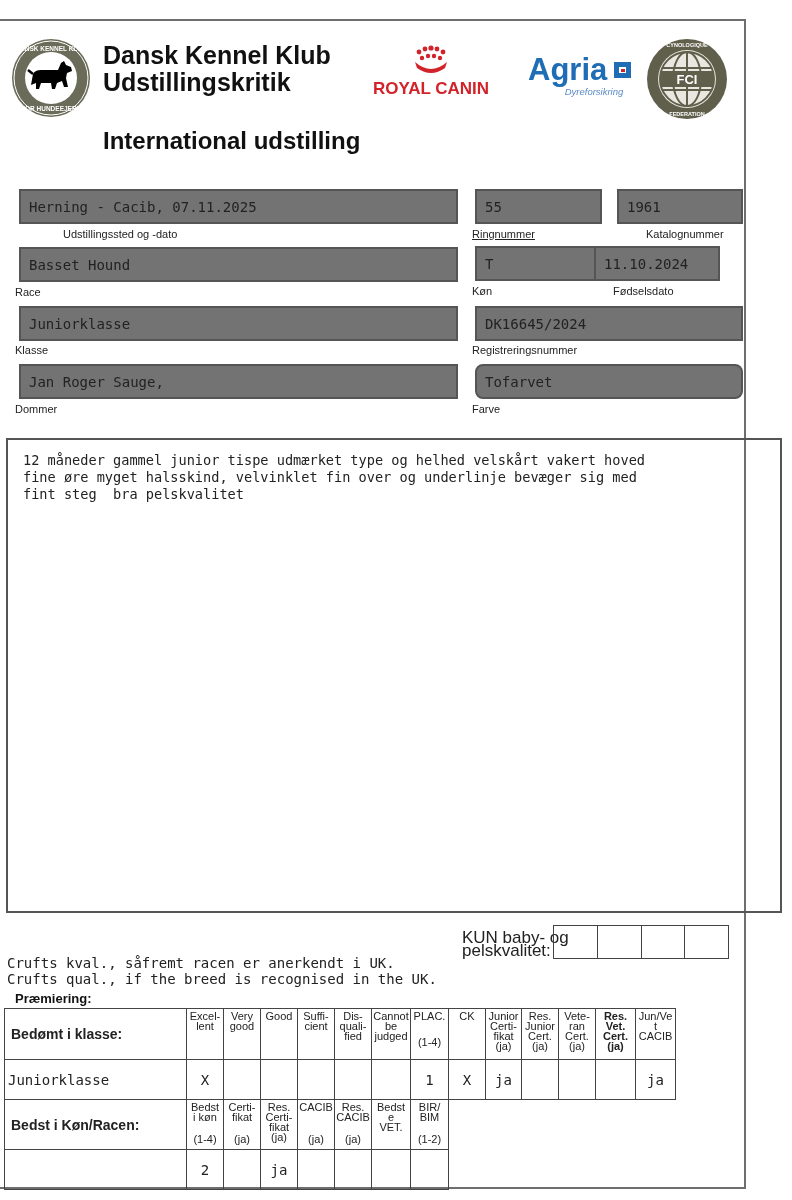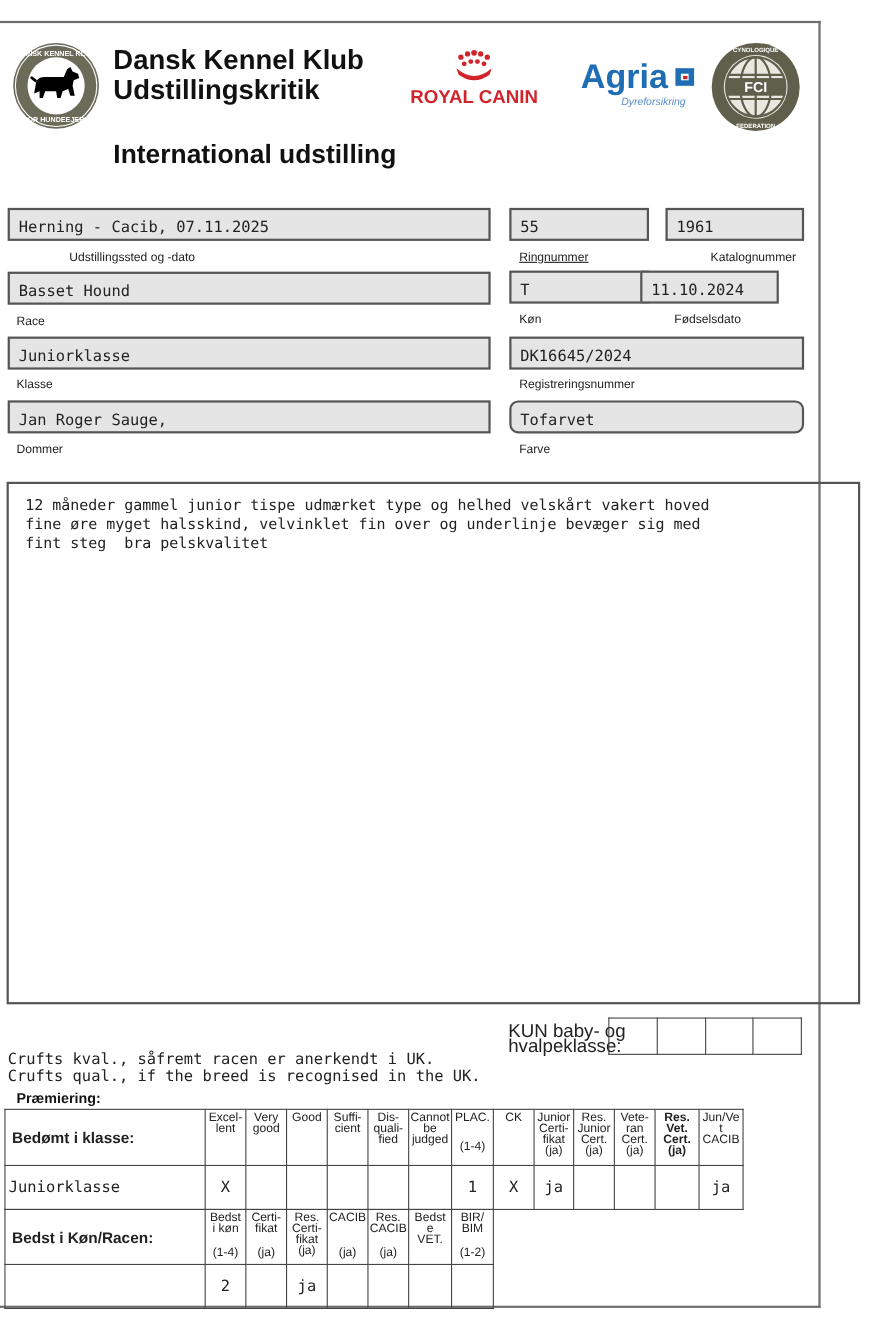--- a/index.html
+++ b/index.html
@@ -13,21 +13,21 @@
   
   .dkk-logo { left: 11px; top: 38px; width: 80px; height: 80px; }
   .title1 { left: 103px; top: 42px; font-size: 25px; font-weight: bold; line-height: 27px; }
   .title2 { left: 103px; top: 69px; font-size: 25px; font-weight: bold; line-height: 27px; }
   .title3 { left: 103px; top: 127px; font-size: 24px; font-weight: bold; }
   .rc-logo { left: 365px; top: 44px; width: 132px; height: 56px; }
   .agria-logo { left: 526px; top: 50px; width: 110px; height: 52px; }
   .fci-logo { left: 646px; top: 38px; width: 82px; height: 82px; }
 
   
-  .field { position: absolute; border: 2px solid #555; height: 30px; background: #e5e5e5; }
+  .field { position: absolute; border: 2px solid #555; height: 35px; background: #737373; margin-left: 12px; }
   .field .val { position: absolute; left: 8px; top: 8px; font-family: "DejaVu Sans Mono", monospace; font-size: 14px; color: #222; white-space: nowrap; }
   .flabel { position: absolute; font-size: 11px; color: #222; }
 
   
   .critique { left: 6px; top: 438px; width: 776px; height: 475px; border: 2px solid #555; }
   .critique .txt { position: absolute; left: 15px; top: 12px; width: 700px; font-family: "DejaVu Sans Mono", monospace; font-size: 13.6px; line-height: 17px; color: #222; white-space: pre-wrap; }
 
   .crufts { left: 7px; top: 955px; font-family: "DejaVu Sans Mono", monospace; font-size: 14px; line-height: 16px; color: #222; white-space: pre; }
   .premiering { left: 15px; top: 991px; font-size: 13px; font-weight: bold; }
   .kun { left: 462px; top: 931px; font-size: 17px; line-height: 13px; color: #222; }
@@ -158,21 +158,21 @@
   <div class="txt">12 måneder gammel junior tispe udmærket type og helhed velskårt vakert hoved
 fine øre myget halsskind, velvinklet fin over og underlinje bevæger sig med
 fint steg  bra pelskvalitet</div>
 </div>
 
 <div class="abs crufts"><span>Crufts kval., såfremt racen er anerkendt i UK.</span>
 <span>Crufts qual., if the breed is recognised in the UK.</span></div>
 
 <div class="abs kun">
   <div>KUN baby- og</div>
-  <div>hvalpeklasse:</div>
+  <div>pelskvalitet:</div>
 </div>
 <table style="left:553px; top:925px; width:176px;">
   <tbody>
   <tr style="height:33px;">
     <td class="valcell"></td>
     <td class="valcell"></td>
     <td class="valcell"></td>
     <td class="valcell"></td>
   </tr>
 </tbody>

